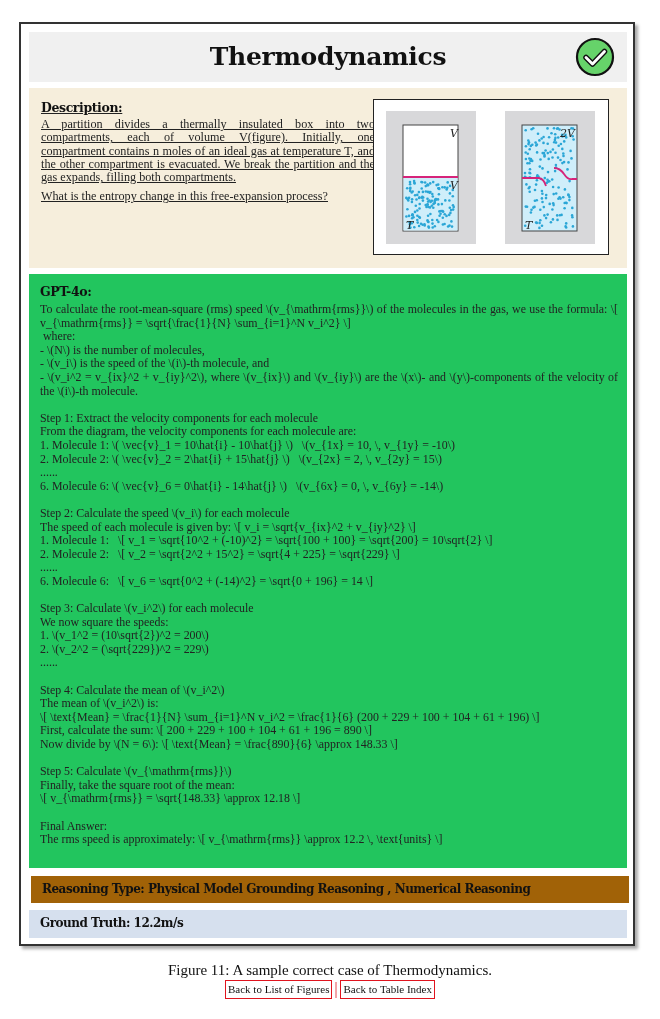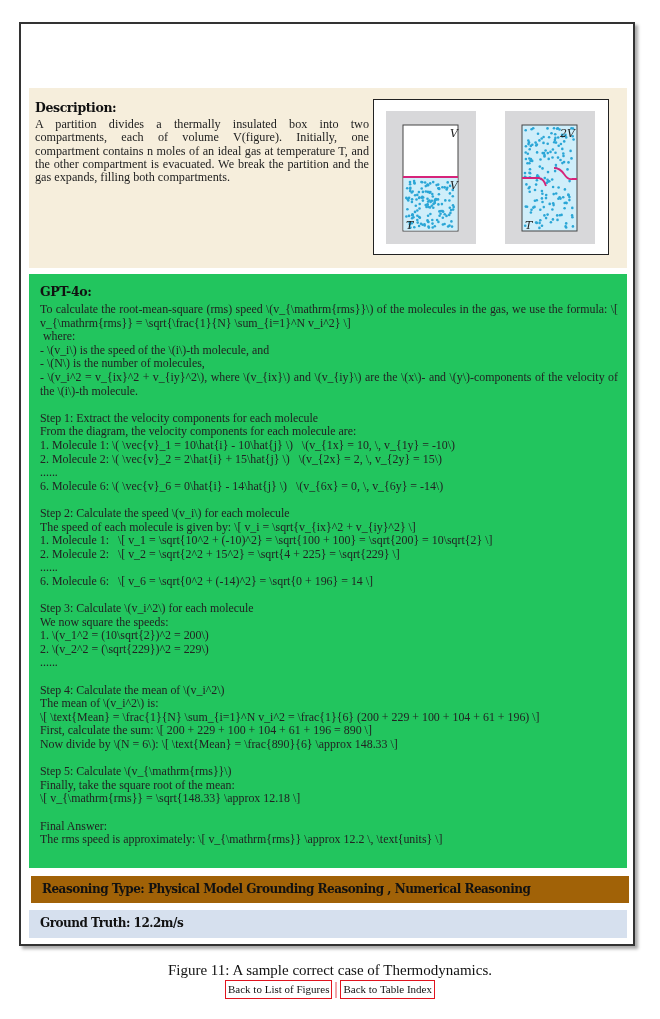--- a/index.html
+++ b/index.html
@@ -18,21 +18,21 @@
     font-family: "DejaVu Serif", serif; font-size: 25px; font-weight: bold; color: #111;
     letter-spacing: -0.3px;
   }
   .check {
     position: absolute; right: 12px; top: 5px; width: 40px; height: 40px;
   }
   .desc-box {
     position: absolute; left: 8px; top: 64px; width: 598px; height: 180px;
     background: #f6eedc;
   }
-  .desc-text { position: absolute; left: 6px; top: 12px; width: 334px; color: #222; }
+  .desc-text { position: absolute; left: 12px; top: 12px; width: 334px; color: #222; text-decoration: underline; }
   .heading { font-family: "DejaVu Serif", serif; font-weight: bold; font-size: 12.5px; margin: 0 0 3px 0; color: #111; letter-spacing: -0.4px; }
   .para { font-family: "Liberation Serif", serif; font-size: 12.2px; line-height: 13.3px; text-align: justify; margin: 0 0 6px 0; }
   .figure-frame {
     position: absolute; left: 352px; top: 75px; width: 236px; height: 156px;
     border: 1.5px solid #222; background: #fff; box-sizing: border-box;
   }
   .gpt-box {
     position: absolute; left: 8px; top: 250px; width: 598px; height: 594px;
     background: #22c55e;
   }
@@ -55,25 +55,34 @@
     font-family: "Liberation Serif", serif; font-size: 15px; color: #111;
   }
   .links { position: absolute; left: 0; width: 660px; top: 980px; text-align: center; font-family: "Liberation Serif", serif; font-size: 11px; }
   .link { border: 1.5px solid #e0141e; padding: 0 2px; color: #111; text-decoration: none; display: inline-block; line-height: 17px; }
   .sep { display: inline-block; width: 2px; height: 16px; background: #f2a4a8; vertical-align: middle; margin: 0 3px; }
 </style>
 </head>
 <body>
 
 <div class="card">
+  <div class="header">
+    <div class="title">Thermodynamics</div>
+    <svg class="check" viewBox="0 0 40 40">
+      <circle cx="20" cy="20" r="18" fill="#66d36a" stroke="#111" stroke-width="2.2"></circle>
+      <path d="M11 20.5 L17.5 27 L29.5 14.5" fill="none" stroke="#111" stroke-width="5.5" stroke-linecap="round" stroke-linejoin="round"></path>
+      <path d="M11 20.5 L17.5 27 L29.5 14.5" fill="none" stroke="#fff" stroke-width="2.8" stroke-linecap="round" stroke-linejoin="round"></path>
+    </svg>
+  </div>
 
   <div class="desc-box">
     <div class="desc-text">
       <div class="heading">Description:</div>
       <p class="para">A partition divides a thermally insulated box into two compartments, each of volume V(figure). Initially, one compartment contains n moles of an ideal gas at temperature T, and the other compartment is evacuated. We break the partition and the gas expands, filling both compartments.</p>
+      <p class="para">What is the entropy change in this free-expansion process?</p>
     </div>
   </div>
 
   <div class="figure-frame">
     <svg width="233" height="153" viewBox="0 0 233 153">
 
       <rect x="12" y="11" width="90" height="133" fill="#d8d8da"></rect>
       <rect x="29" y="25" width="55" height="106" fill="#ffffff" stroke="#444" stroke-width="1"></rect>
       <rect x="29.5" y="77" width="54" height="53.5" fill="#cfeefa"></rect>
       <g id="left-dots">
@@ -412,22 +421,22 @@
       <text x="186" y="37" font-family="DejaVu Serif, serif" font-style="italic" font-size="11" fill="#222">2V</text>
       <text x="151" y="129" font-family="DejaVu Serif, serif" font-style="italic" font-size="11" fill="#222">T</text>
     </svg>
   </div>
 
   <div class="gpt-box">
     <div class="gpt-content" id="gpt-content">
       <div class="gpt-heading">GPT-4o:</div>
       <div class="line justify">To calculate the root-mean-square (rms) speed \(v_{\mathrm{rms}}\) of the molecules in the gas, we use the formula: \[ v_{\mathrm{rms}} = \sqrt{\frac{1}{N} \sum_{i=1}^N v_i^2} \]</div>
       <div class="line"> where:</div>
+      <div class="line">- \(N\) is the number of molecules,</div>
       <div class="line">- \(v_i\) is the speed of the \(i\)-th molecule, and</div>
-      <div class="line">- \(N\) is the number of molecules,</div>
       <div class="line justify">- \(v_i^2 = v_{ix}^2 + v_{iy}^2\), where \(v_{ix}\) and \(v_{iy}\) are the \(x\)- and \(y\)-components of the velocity of the \(i\)-th molecule.</div>
       <div id="steps-container">
           <div class="gap"></div>
           <div class="line">Step 1: Extract the velocity components for each molecule</div>
           <div class="line">From the diagram, the velocity components for each molecule are:</div>
           <div class="line">1. Molecule 1: \( \vec{v}_1 = 10\hat{i} - 10\hat{j} \)   \(v_{1x} = 10, \, v_{1y} = -10\)</div>
           <div class="line">2. Molecule 2: \( \vec{v}_2 = 2\hat{i} + 15\hat{j} \)   \(v_{2x} = 2, \, v_{2y} = 15\)</div>
           <div class="line">......</div>
           <div class="line">6. Molecule 6: \( \vec{v}_6 = 0\hat{i} - 14\hat{j} \)   \(v_{6x} = 0, \, v_{6y} = -14\)</div>
           <div class="gap"></div>

